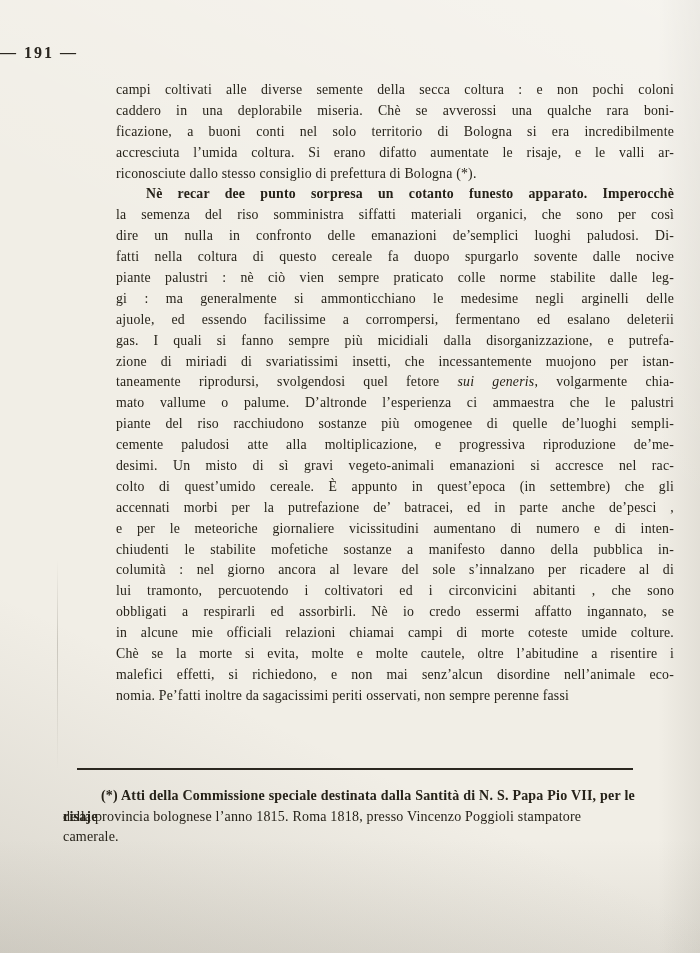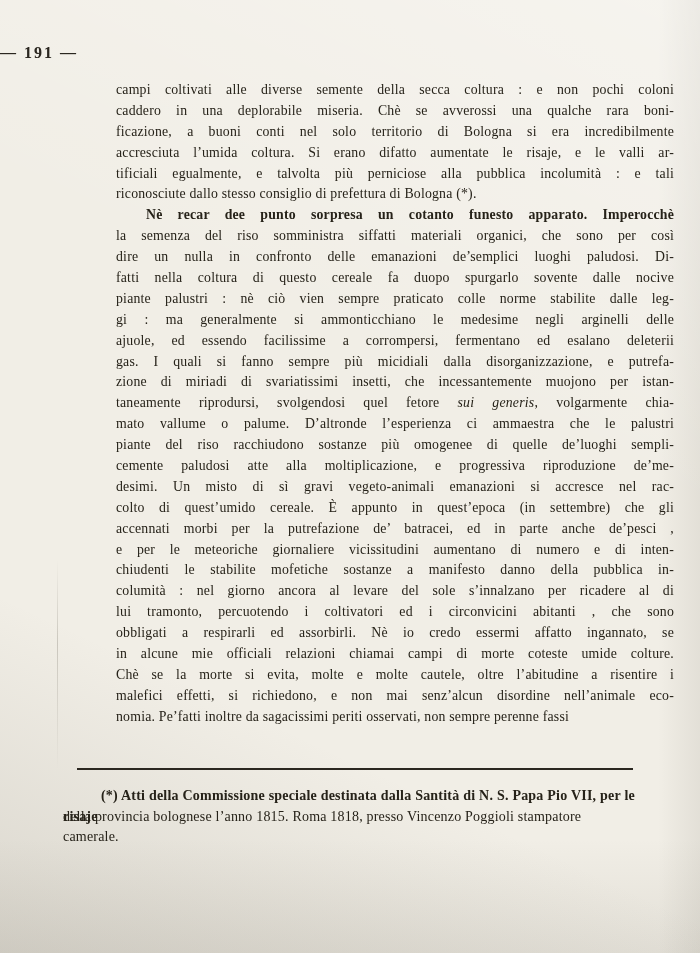--- a/index.html
+++ b/index.html
@@ -95,21 +95,20 @@
 <body>
 
 <div class="page">
   <div class="crease"></div>
   <div class="page-number">— 191 —</div>
   <div class="body-text">
       <div class="line"><span>campi coltivati alle diverse semente della secca coltura : e non pochi coloni</span></div>
       <div class="line"><span>caddero in una deplorabile miseria. Chè se avverossi una qualche rara boni-</span></div>
       <div class="line"><span>ficazione, a buoni conti nel solo territorio di Bologna si era incredibilmente</span></div>
       <div class="line"><span>accresciuta l’umida coltura. Si erano difatto aumentate le risaje, e le valli ar-</span></div>
-      <div class="line"><span>tificiali egualmente, e talvolta più perniciose alla pubblica incolumità : e tali</span></div>
       <div class="line last"><span>riconosciute dallo stesso consiglio di prefettura di Bologna (*).</span></div>
       <div class="line indent"><span>Nè recar dee punto sorpresa un cotanto funesto apparato. Imperocchè</span></div>
       <div class="line"><span>la semenza del riso somministra siffatti materiali organici, che sono per così</span></div>
       <div class="line"><span>dire un nulla in confronto delle emanazioni de’semplici luoghi paludosi. Di-</span></div>
       <div class="line"><span>fatti nella coltura di questo cereale fa duopo spurgarlo sovente dalle nocive</span></div>
       <div class="line"><span>piante palustri : nè ciò vien sempre praticato colle norme stabilite dalle leg-</span></div>
       <div class="line"><span>gi : ma generalmente si ammonticchiano le medesime negli arginelli delle</span></div>
       <div class="line"><span>ajuole, ed essendo facilissime a corrompersi, fermentano ed esalano deleterii</span></div>
       <div class="line"><span>gas. I quali si fanno sempre più micidiali dalla disorganizzazione, e putrefa-</span></div>
       <div class="line"><span>zione di miriadi di svariatissimi insetti, che incessantemente muojono per istan-</span></div>

